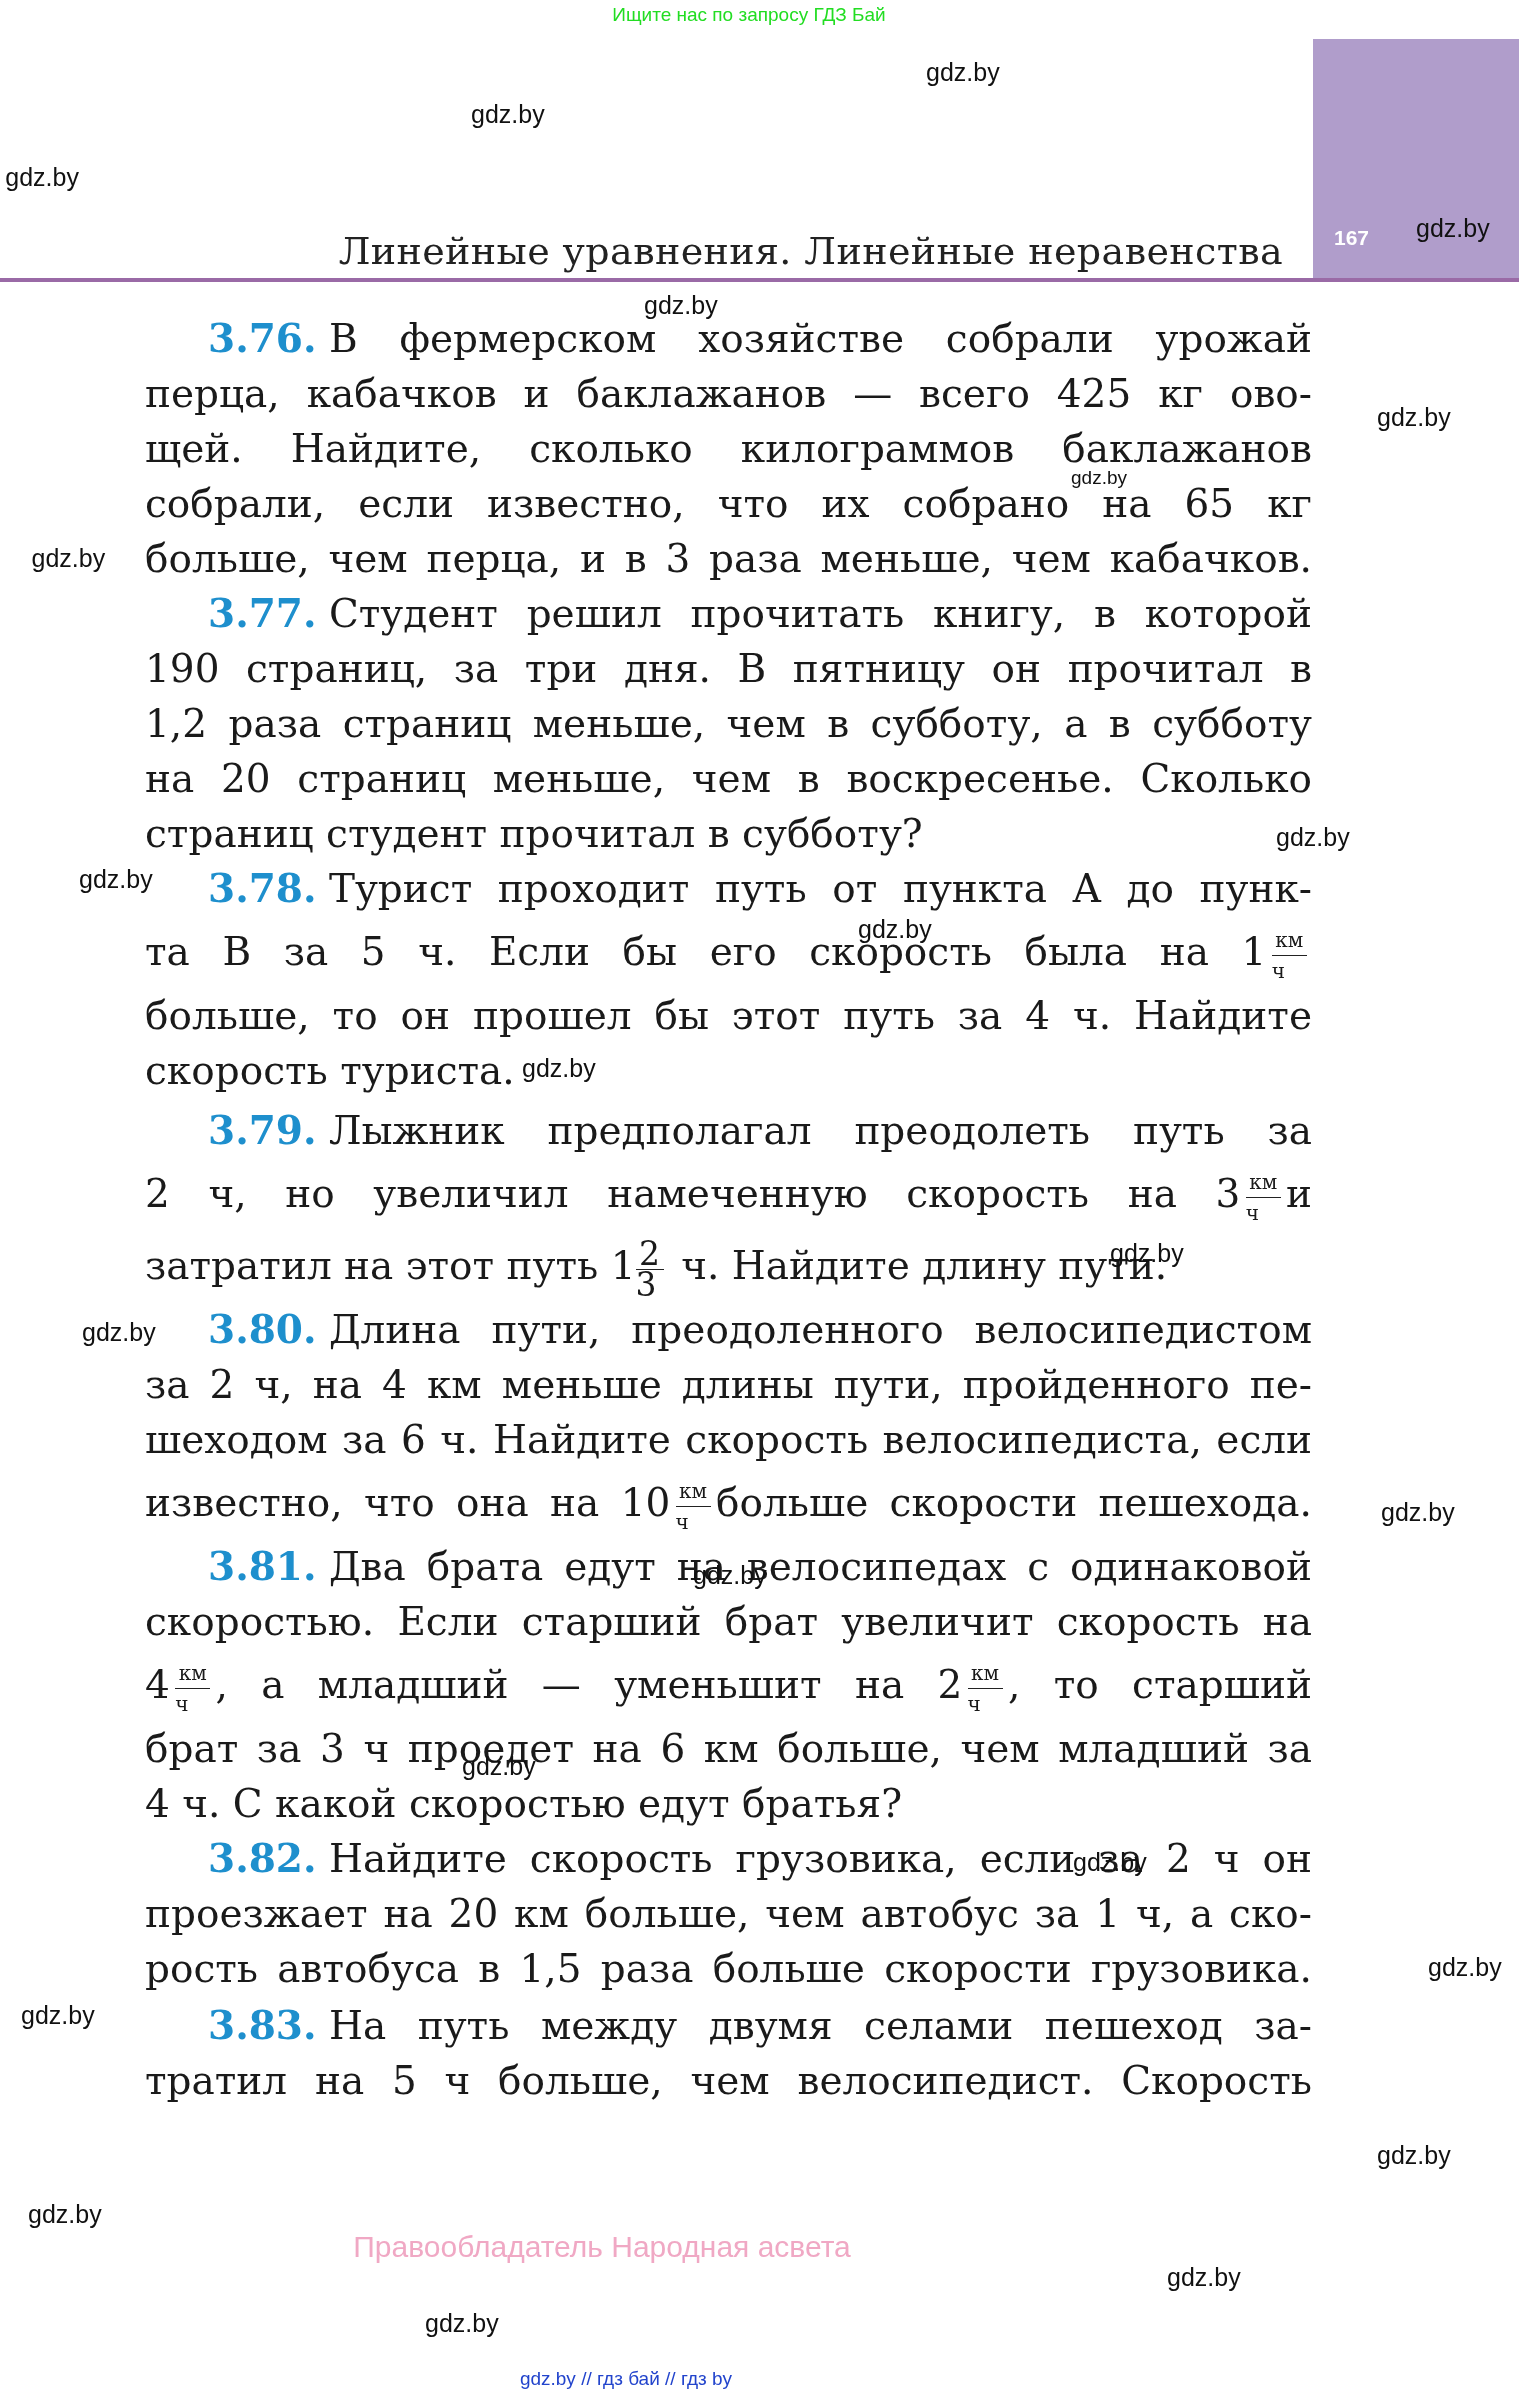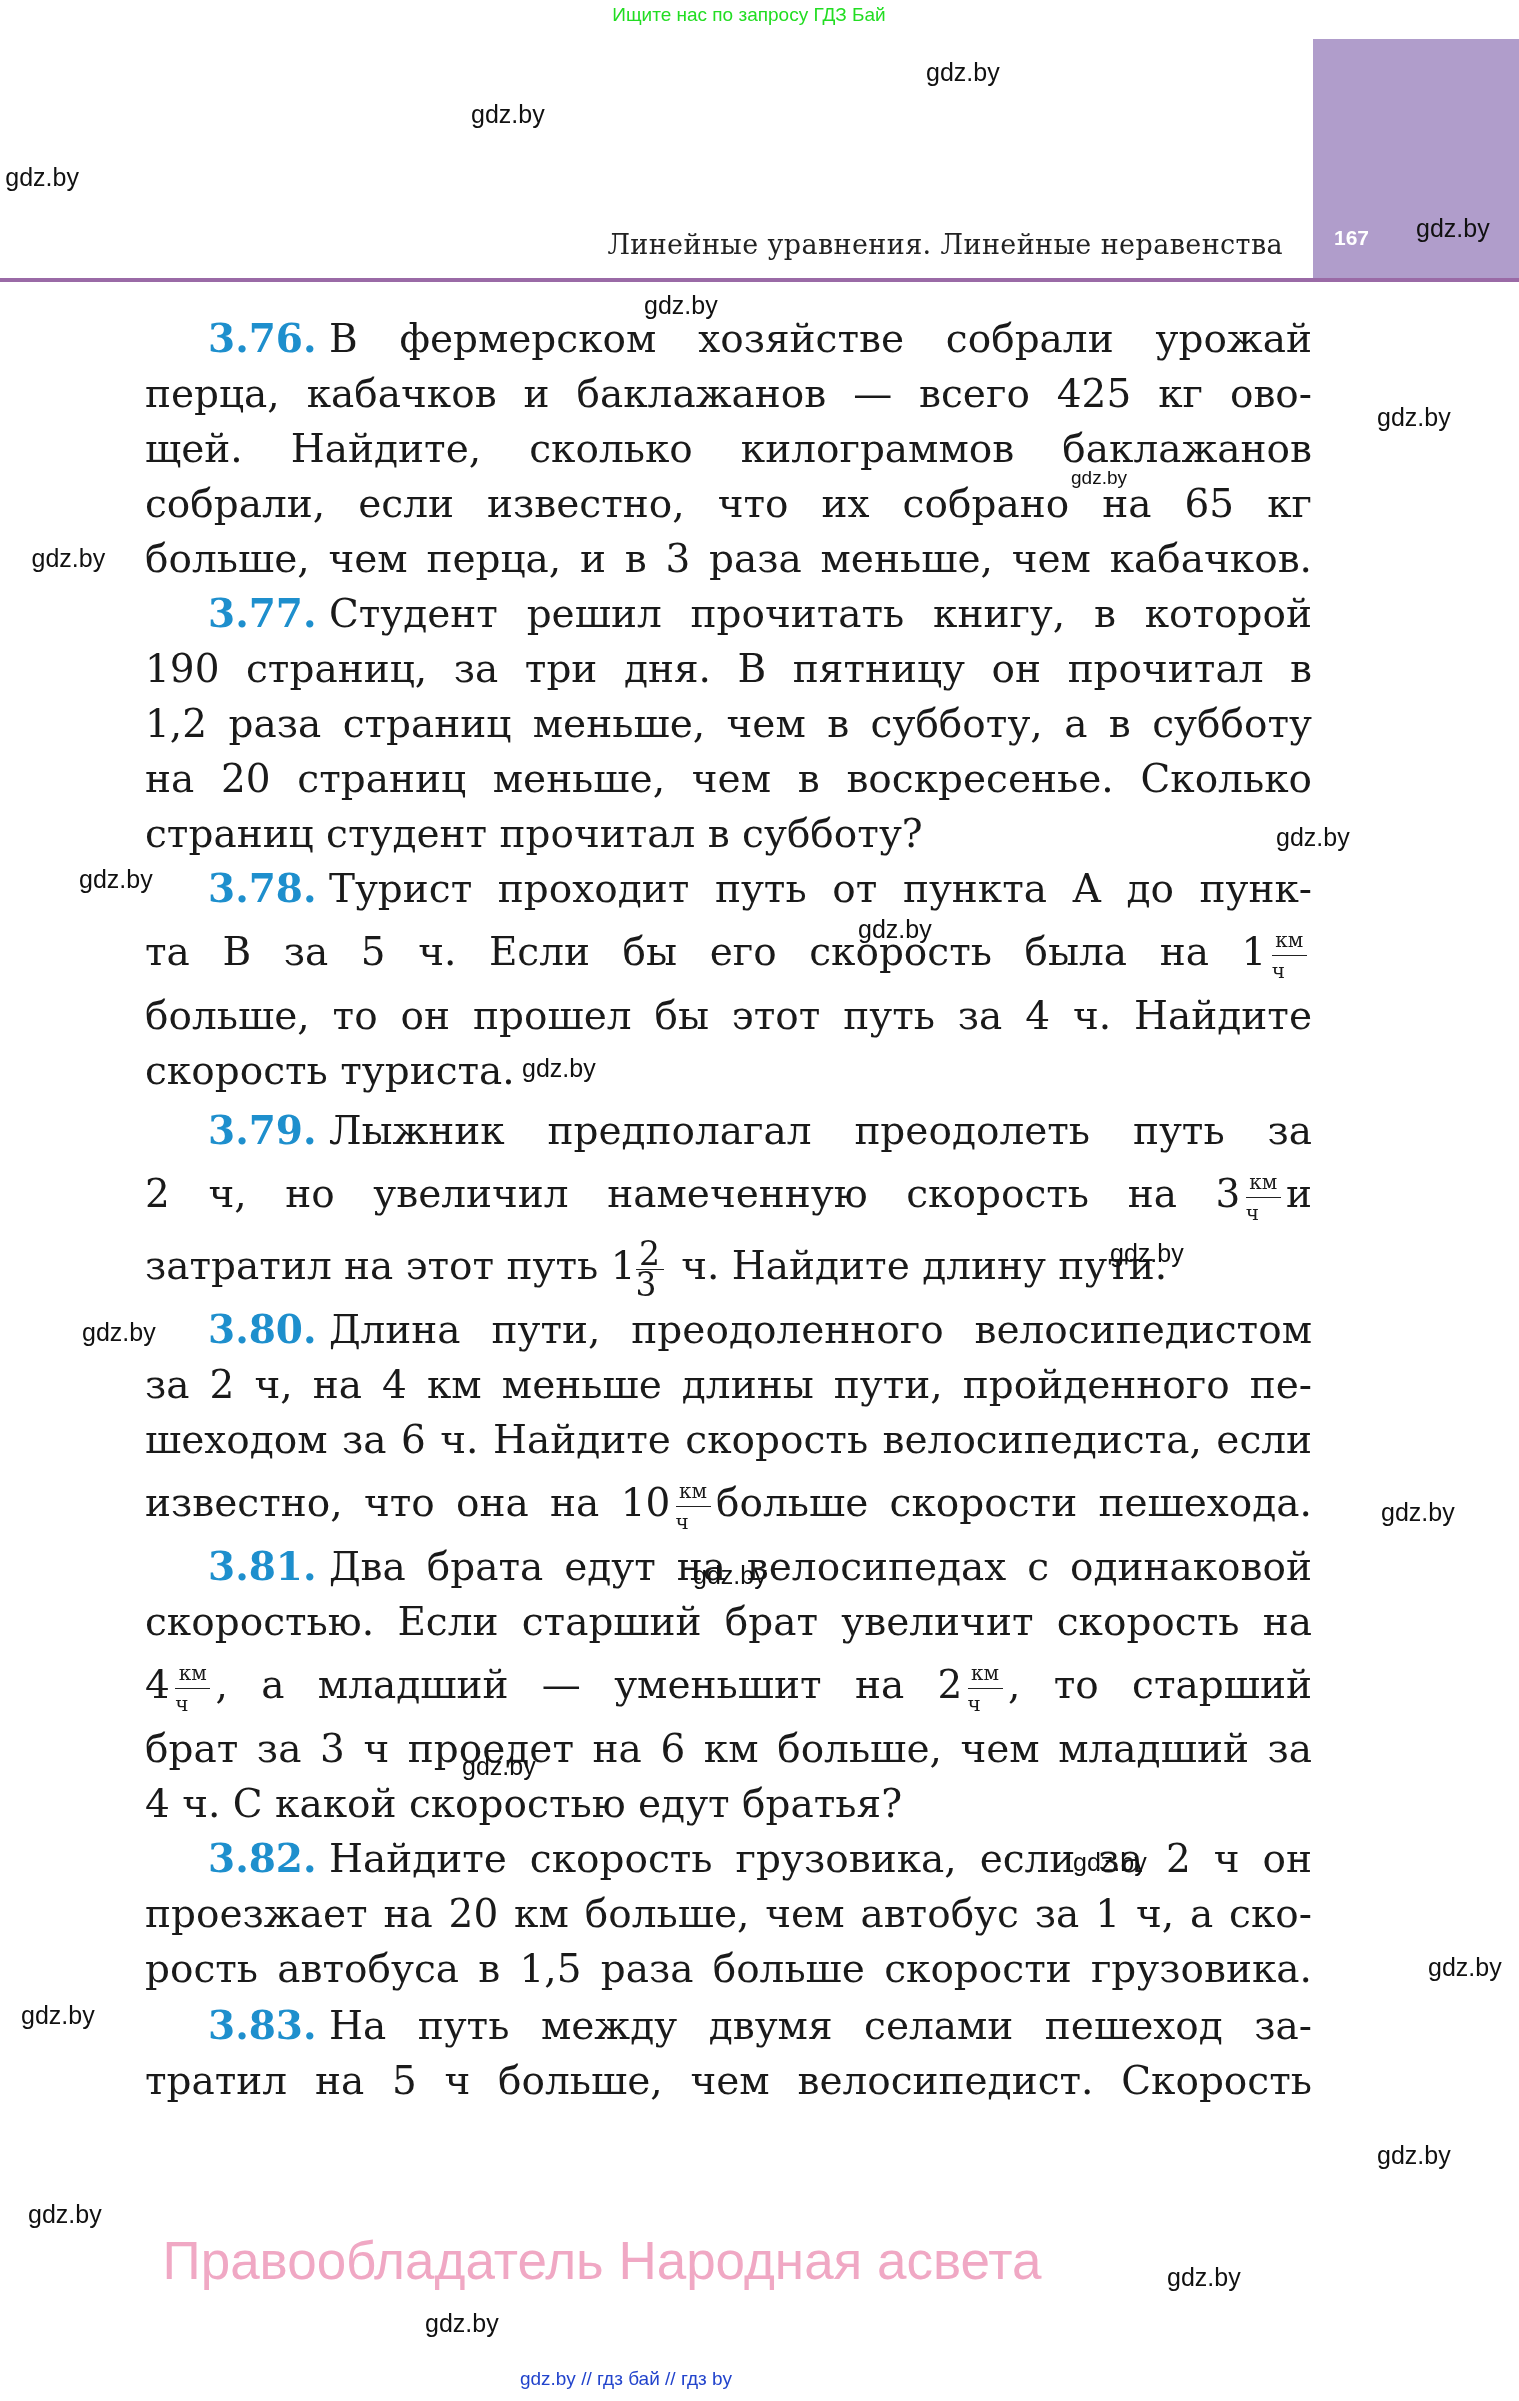--- a/index.html
+++ b/index.html
@@ -5,35 +5,35 @@
   html, body { margin:0; padding:0; }
   body { width:1519px; height:2401px; position:relative; background:#ffffff; overflow:hidden;
          font-family:"DejaVu Serif", "Liberation Serif", serif; color:#1a1a1a; }
   .top-banner { position:absolute; top:3.5px; left:0; width:1498px; text-align:center;
                 font-family:"Liberation Sans", sans-serif; font-size:19px; color:#22dd22; }
   .wm { position:absolute; font-family:"Liberation Sans", sans-serif; font-size:25px; color:#111; }
   .wm.sm { font-size:19px; }
   .page-tab { position:absolute; left:1313px; top:39px; width:207px; height:242px; background:#b09dcb; }
   .page-num { position:absolute; left:1334px; top:226px; font-family:"Liberation Sans", sans-serif;
               font-weight:bold; font-size:21px; color:#ffffff; }
-  .running-head { position:absolute; right:236px; top:229px; font-size:27px; color:#222;
+  .running-head { position:absolute; right:236px; top:229px; font-size:38px; color:#222;
                   font-family:"DejaVu Serif", serif; letter-spacing:0.4px; }
   .rule { position:absolute; left:0; top:278px; width:1519px; height:4.4px; background:#9a6aa6; }
   .content { position:absolute; left:145px; top:311px; width:1167px; }
   .para { font-size:39px; line-height:55px; text-align:justify; margin:0 0 0 0; }
   .para .line { display:block; text-align:justify; text-align-last:justify; white-space:nowrap; }
   .para .line.last { text-align-last:left; }
   .para .line.first { padding-left:63px; }
   .num { color:#1e8fcd; font-weight:bold; margin-right:12.3px; }
   .frac { display:inline-block; vertical-align:middle; text-align:center; font-size:20px; line-height:30px; margin:0 5.3px; }
   .frac .n { display:block; border-bottom:1.8px solid #222; padding:0 3.5px; }
   .frac .d { display:block; }
   .tall { line-height:72px; }
   .copyright { position:absolute; top:2230px; left:0; width:1204px; text-align:center;
-               font-family:"Liberation Sans", sans-serif; font-size:53px; color:#f0a8c4; }
+               font-family:"Liberation Sans", sans-serif; font-size:30px; color:#f0a8c4; }
   .footer-links { position:absolute; top:2368px; left:0; width:1252px; text-align:center;
                   font-family:"Liberation Sans", sans-serif; font-size:19px; color:#2244cc; }
 </style>
 </head>
 <body>
 
 <div class="top-banner">Ищите нас по запросу ГДЗ Бай</div>
 
 <div class="wm" style="left:926px;top:58px">gdz.by</div>
 <div class="wm" style="left:471px;top:100px">gdz.by</div>

